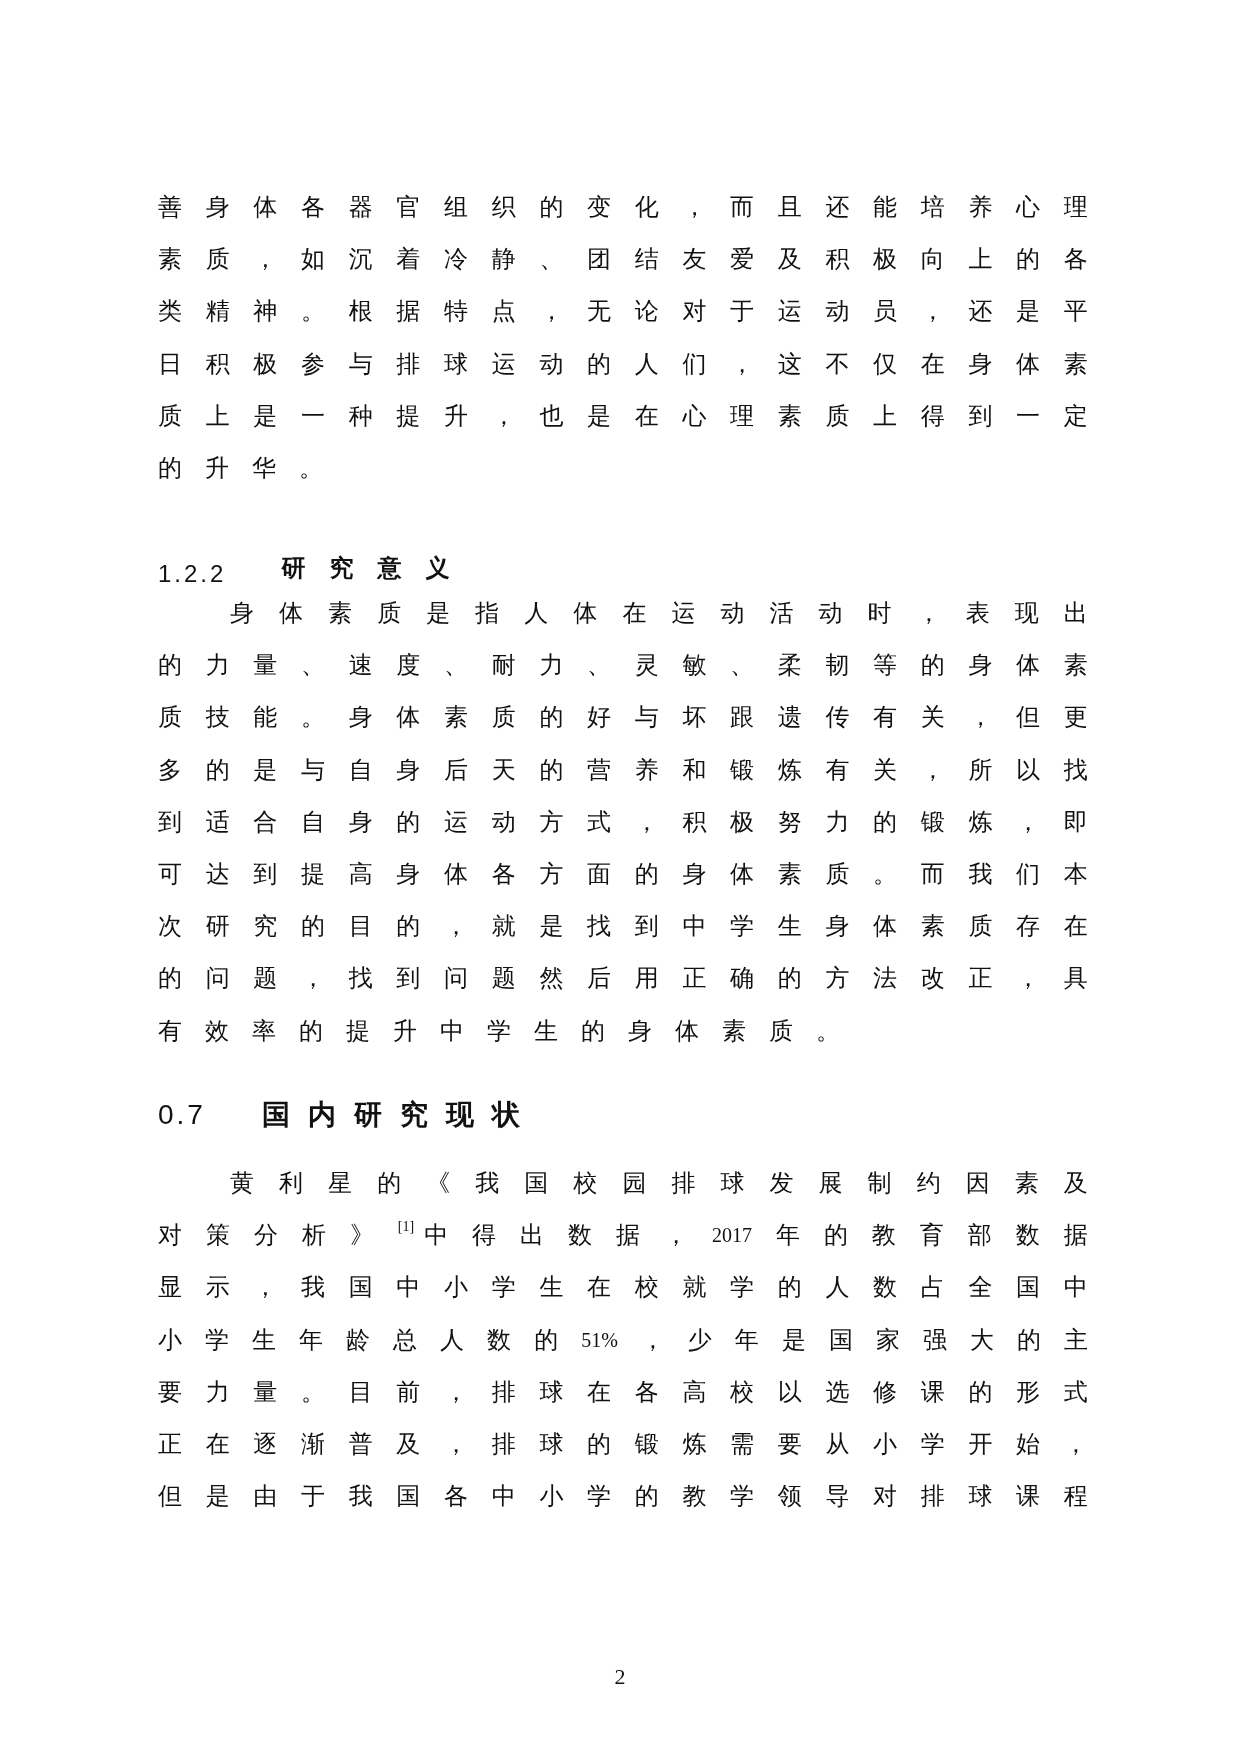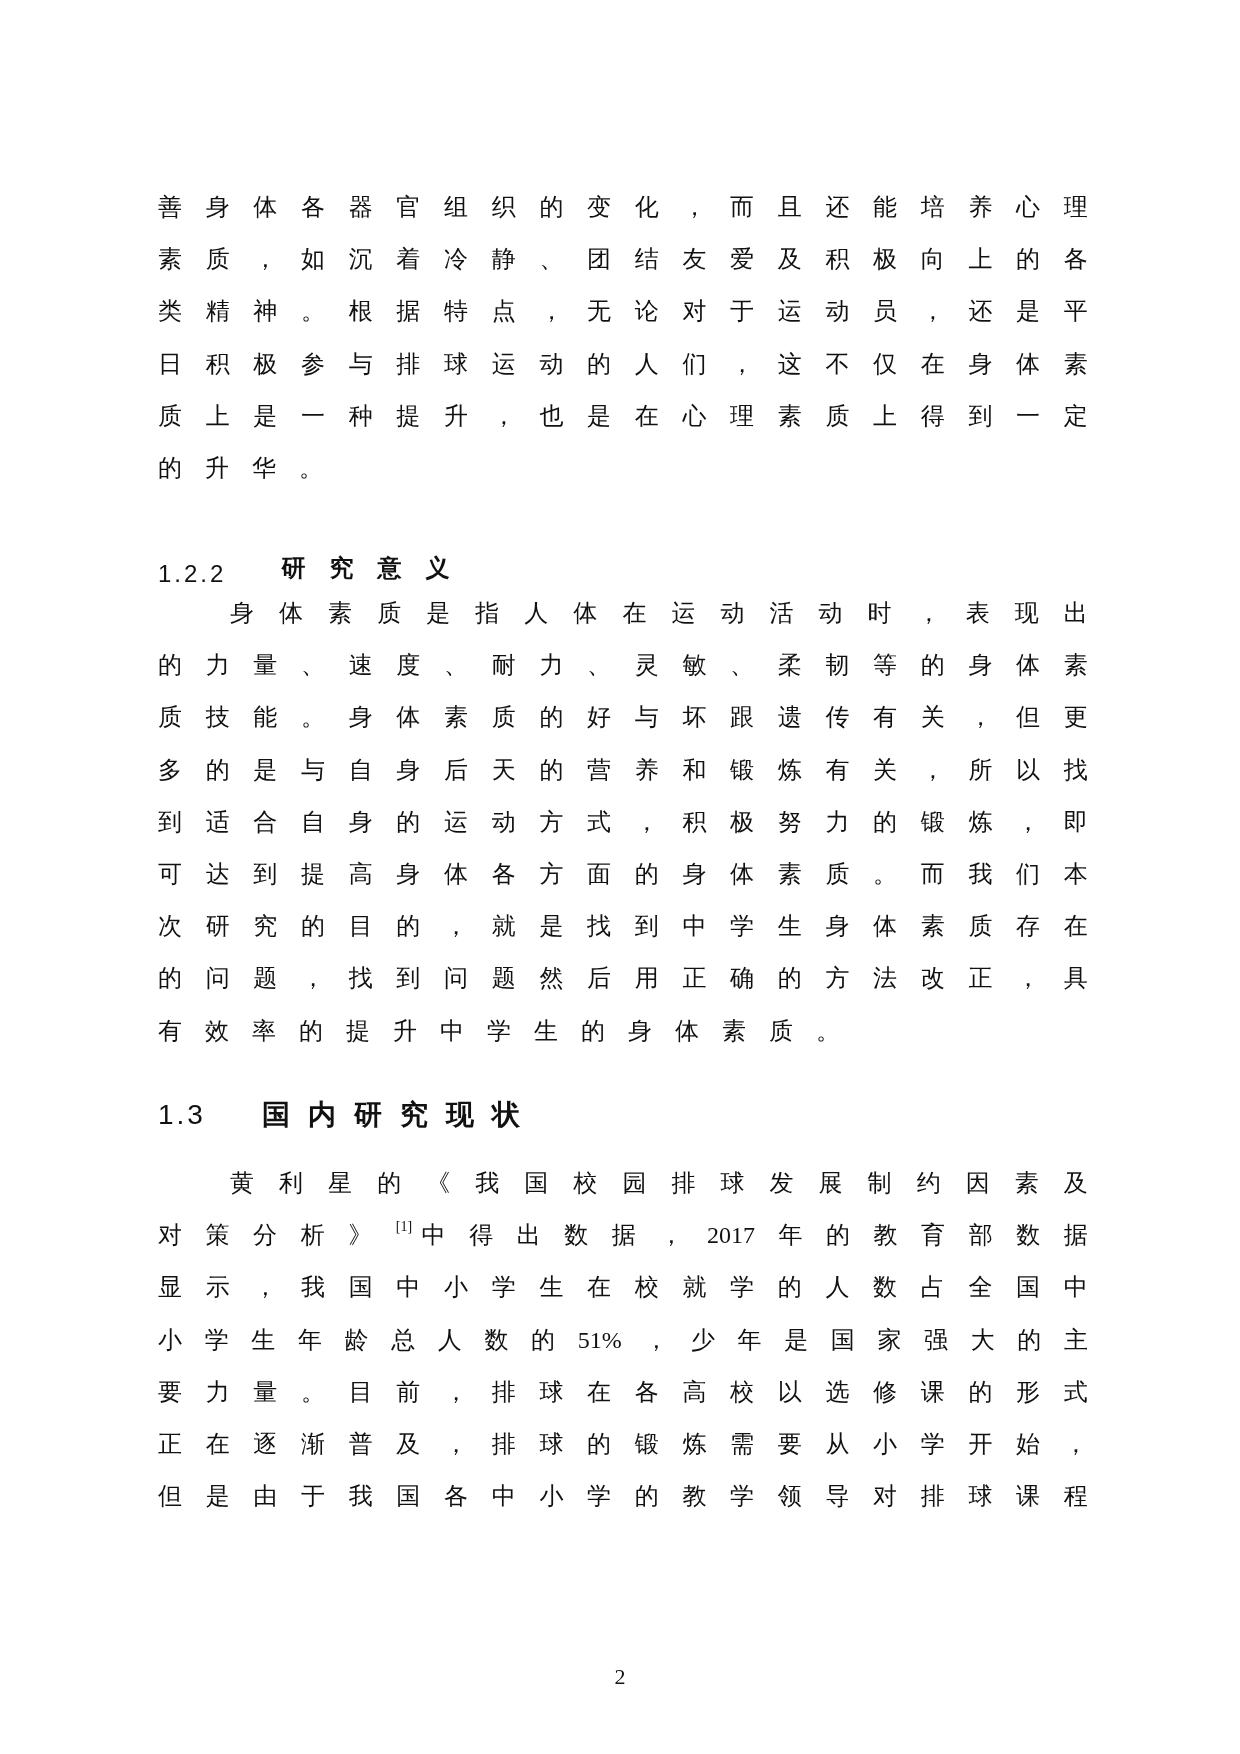--- a/index.html
+++ b/index.html
@@ -5,21 +5,21 @@
   html, body { margin: 0; padding: 0; background: #ffffff; }
   body { width: 1240px; height: 1754px; position: relative; overflow: hidden;
          font-family: "DejaVu Sans", "Liberation Sans", sans-serif; color: #111; }
   .page { position: absolute; left: 0; top: 0; width: 1240px; height: 1754px; }
   .line { position: absolute; left: 158px; width: 930px; height: 30px;
           display: flex; justify-content: space-between; align-items: center;
           font-size: 24px; line-height: 30px; }
   .line.indent { left: 230px; width: 858px; }
   .line.last { justify-content: flex-start; gap: 23px; }
   .line span { display: inline-block; text-align: center; min-width: 24px; }
-  .line .num { min-width: 0; font-family: "Liberation Serif", serif; font-size: 24px; }
+  .line .num { min-width: 0; font-family: "Liberation Serif", serif; font-size: 20px; }
   .line .ref { font-family: "Liberation Serif", serif; font-size: 14px; vertical-align: top;
                position: relative; top: -8px; min-width: 0; margin-right: -14px; }
   .h3 { position: absolute; left: 158px; top: 553px; height: 30px; display: flex; align-items: center;
         font-size: 24px; font-weight: bold; }
   .h3 .sec { font-family: "Liberation Sans", sans-serif; font-weight: normal; font-size: 24px; letter-spacing: 3px; margin-right: 28px; margin-top: 12px; }
   .h3 .t { letter-spacing: 24px; margin-left: 27px; }
   .h2 { position: absolute; left: 158px; top: 1096px; height: 38px; display: flex; align-items: center;
         font-size: 28px; font-weight: bold; }
   .h2 .sec { font-family: "Liberation Sans", sans-serif; font-weight: normal; font-size: 28px; letter-spacing: 3px; margin-right: 56px; }
   .h2 .t { letter-spacing: 18px; text-align: center; }
@@ -342,21 +342,21 @@
         <span>的</span>
         <span>身</span>
         <span>体</span>
         <span>素</span>
         <span>质</span>
         <span>。</span>
       </div>
     </div>
 
   <div class="h2">
-    <span class="sec">1.3</span>
+    <span class="sec">0.7</span>
     <span class="t">国内研究现状</span>
   </div>
 
   <div id="p3">
       <div class="line indent" style="top: 1168px;">
         <span>黄</span>
         <span>利</span>
         <span>星</span>
         <span>的</span>
         <span>《</span>

